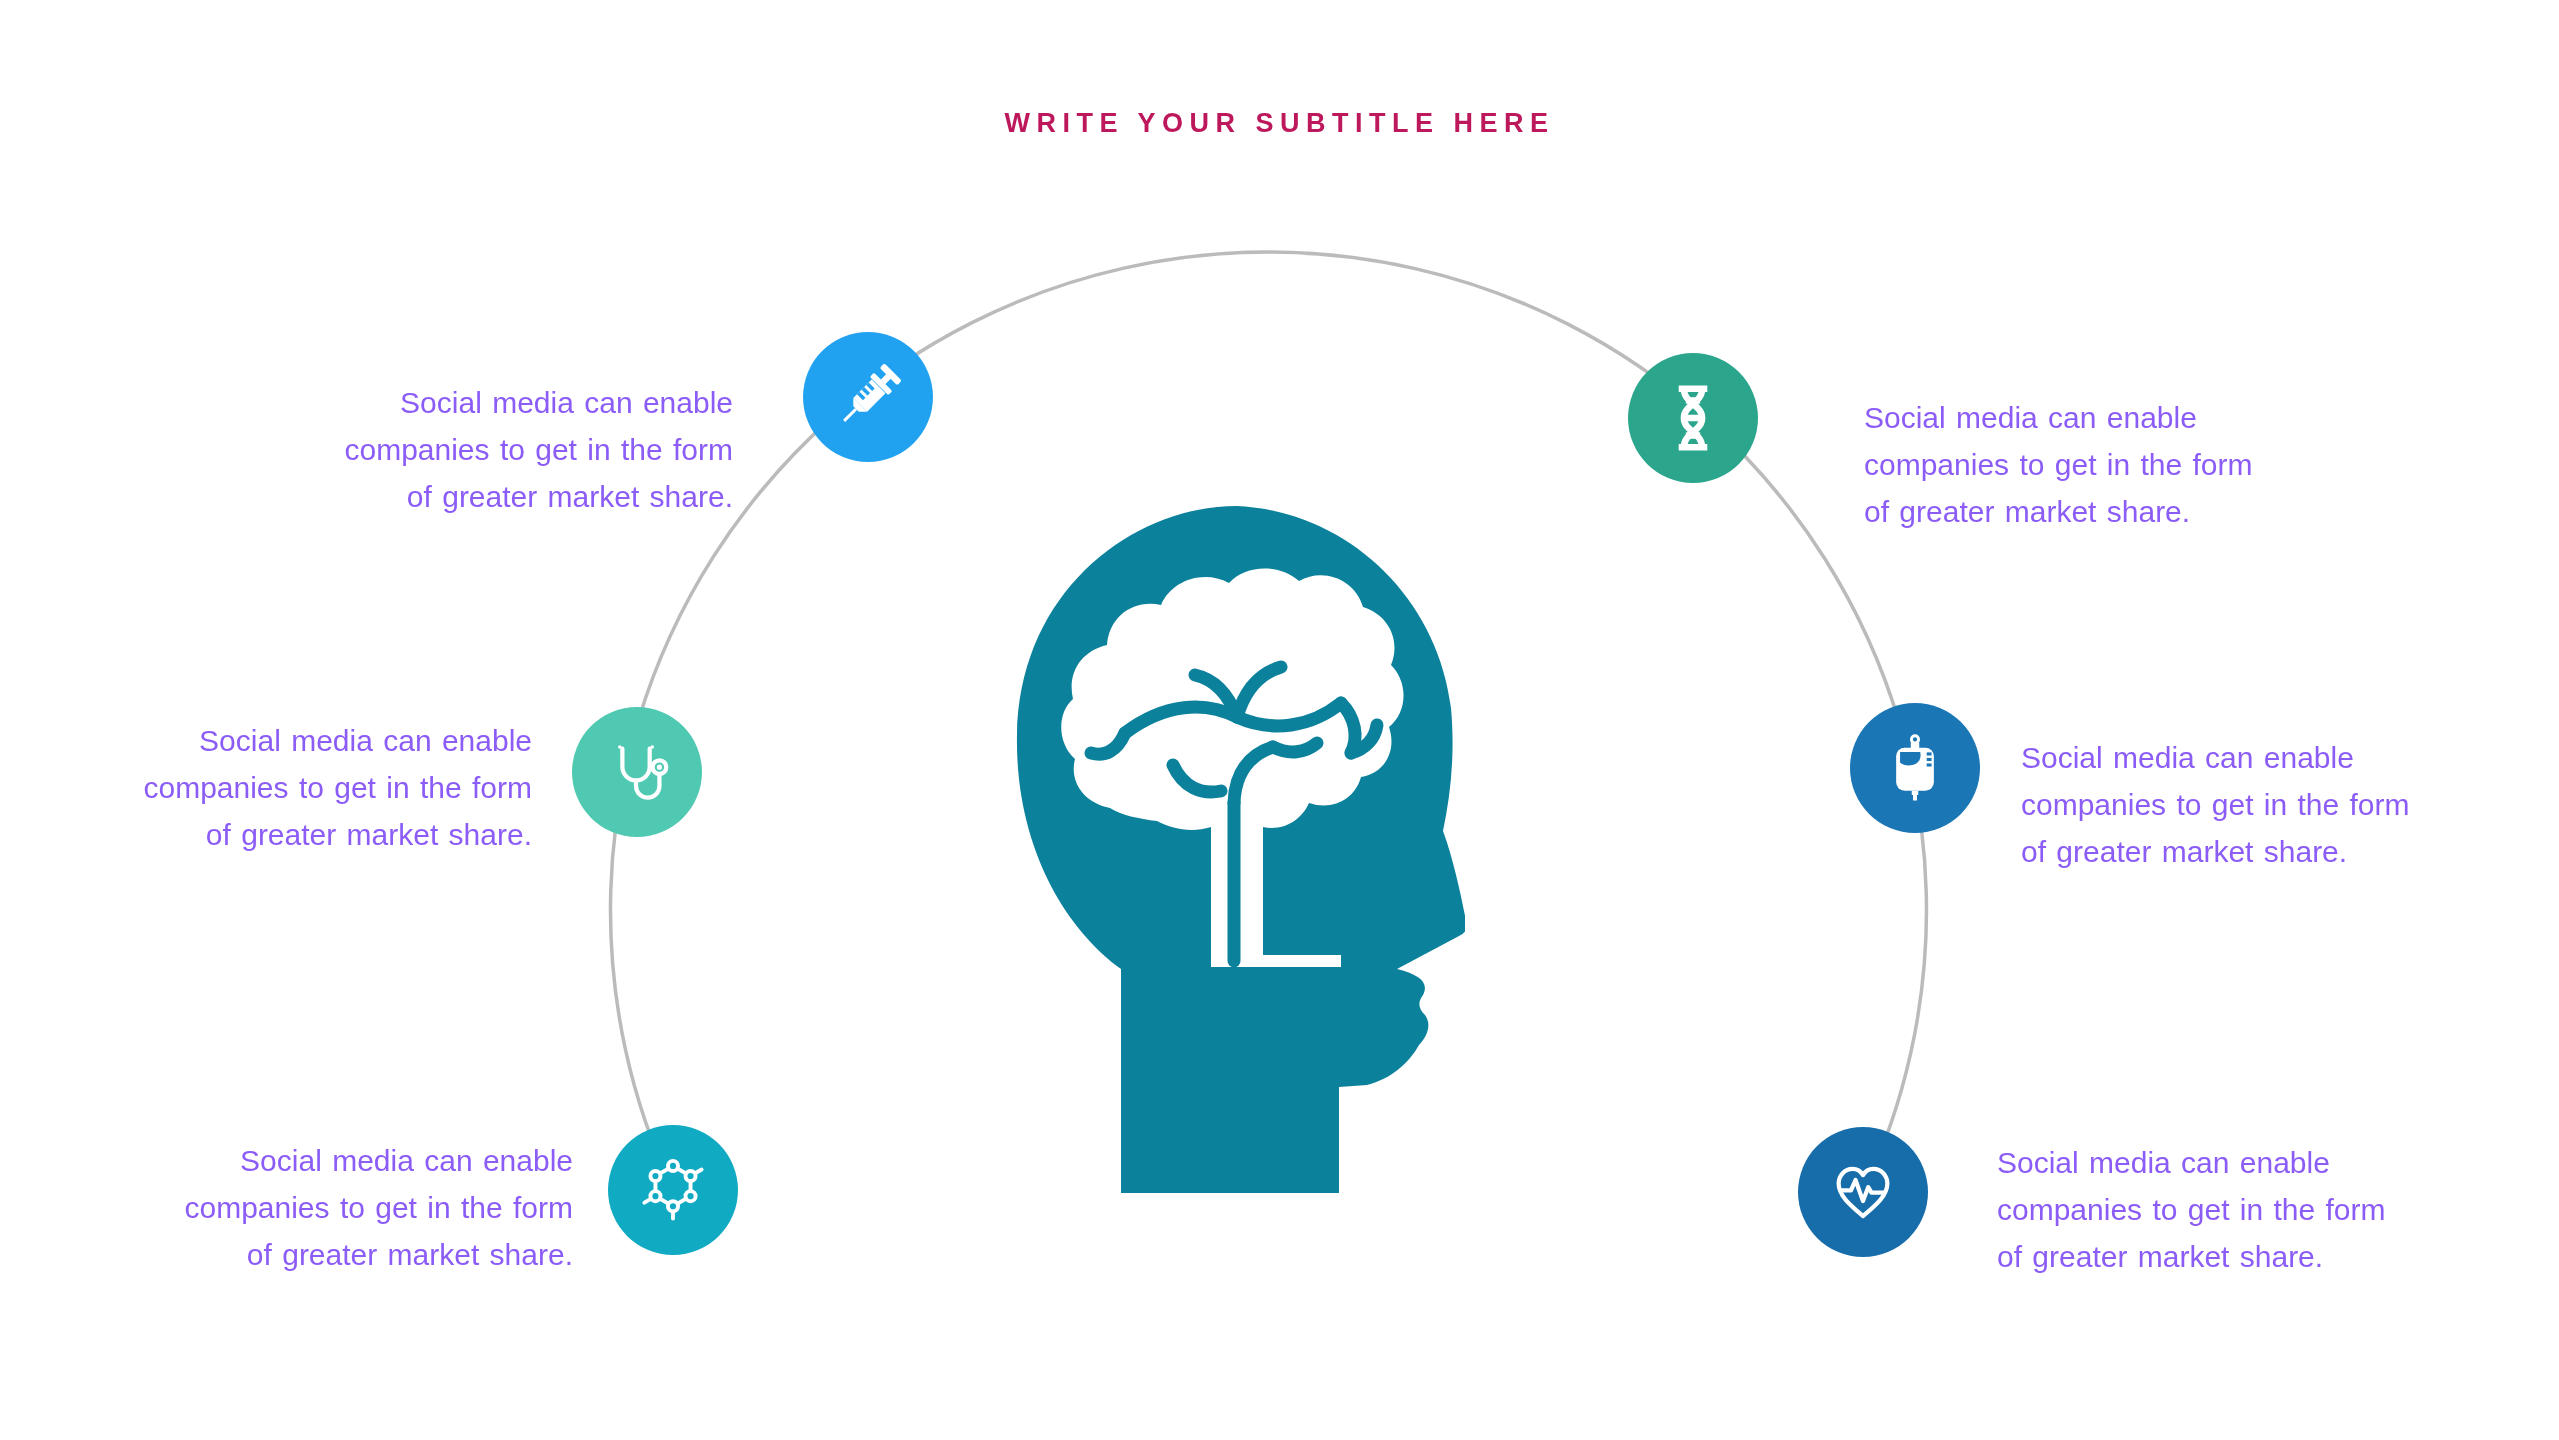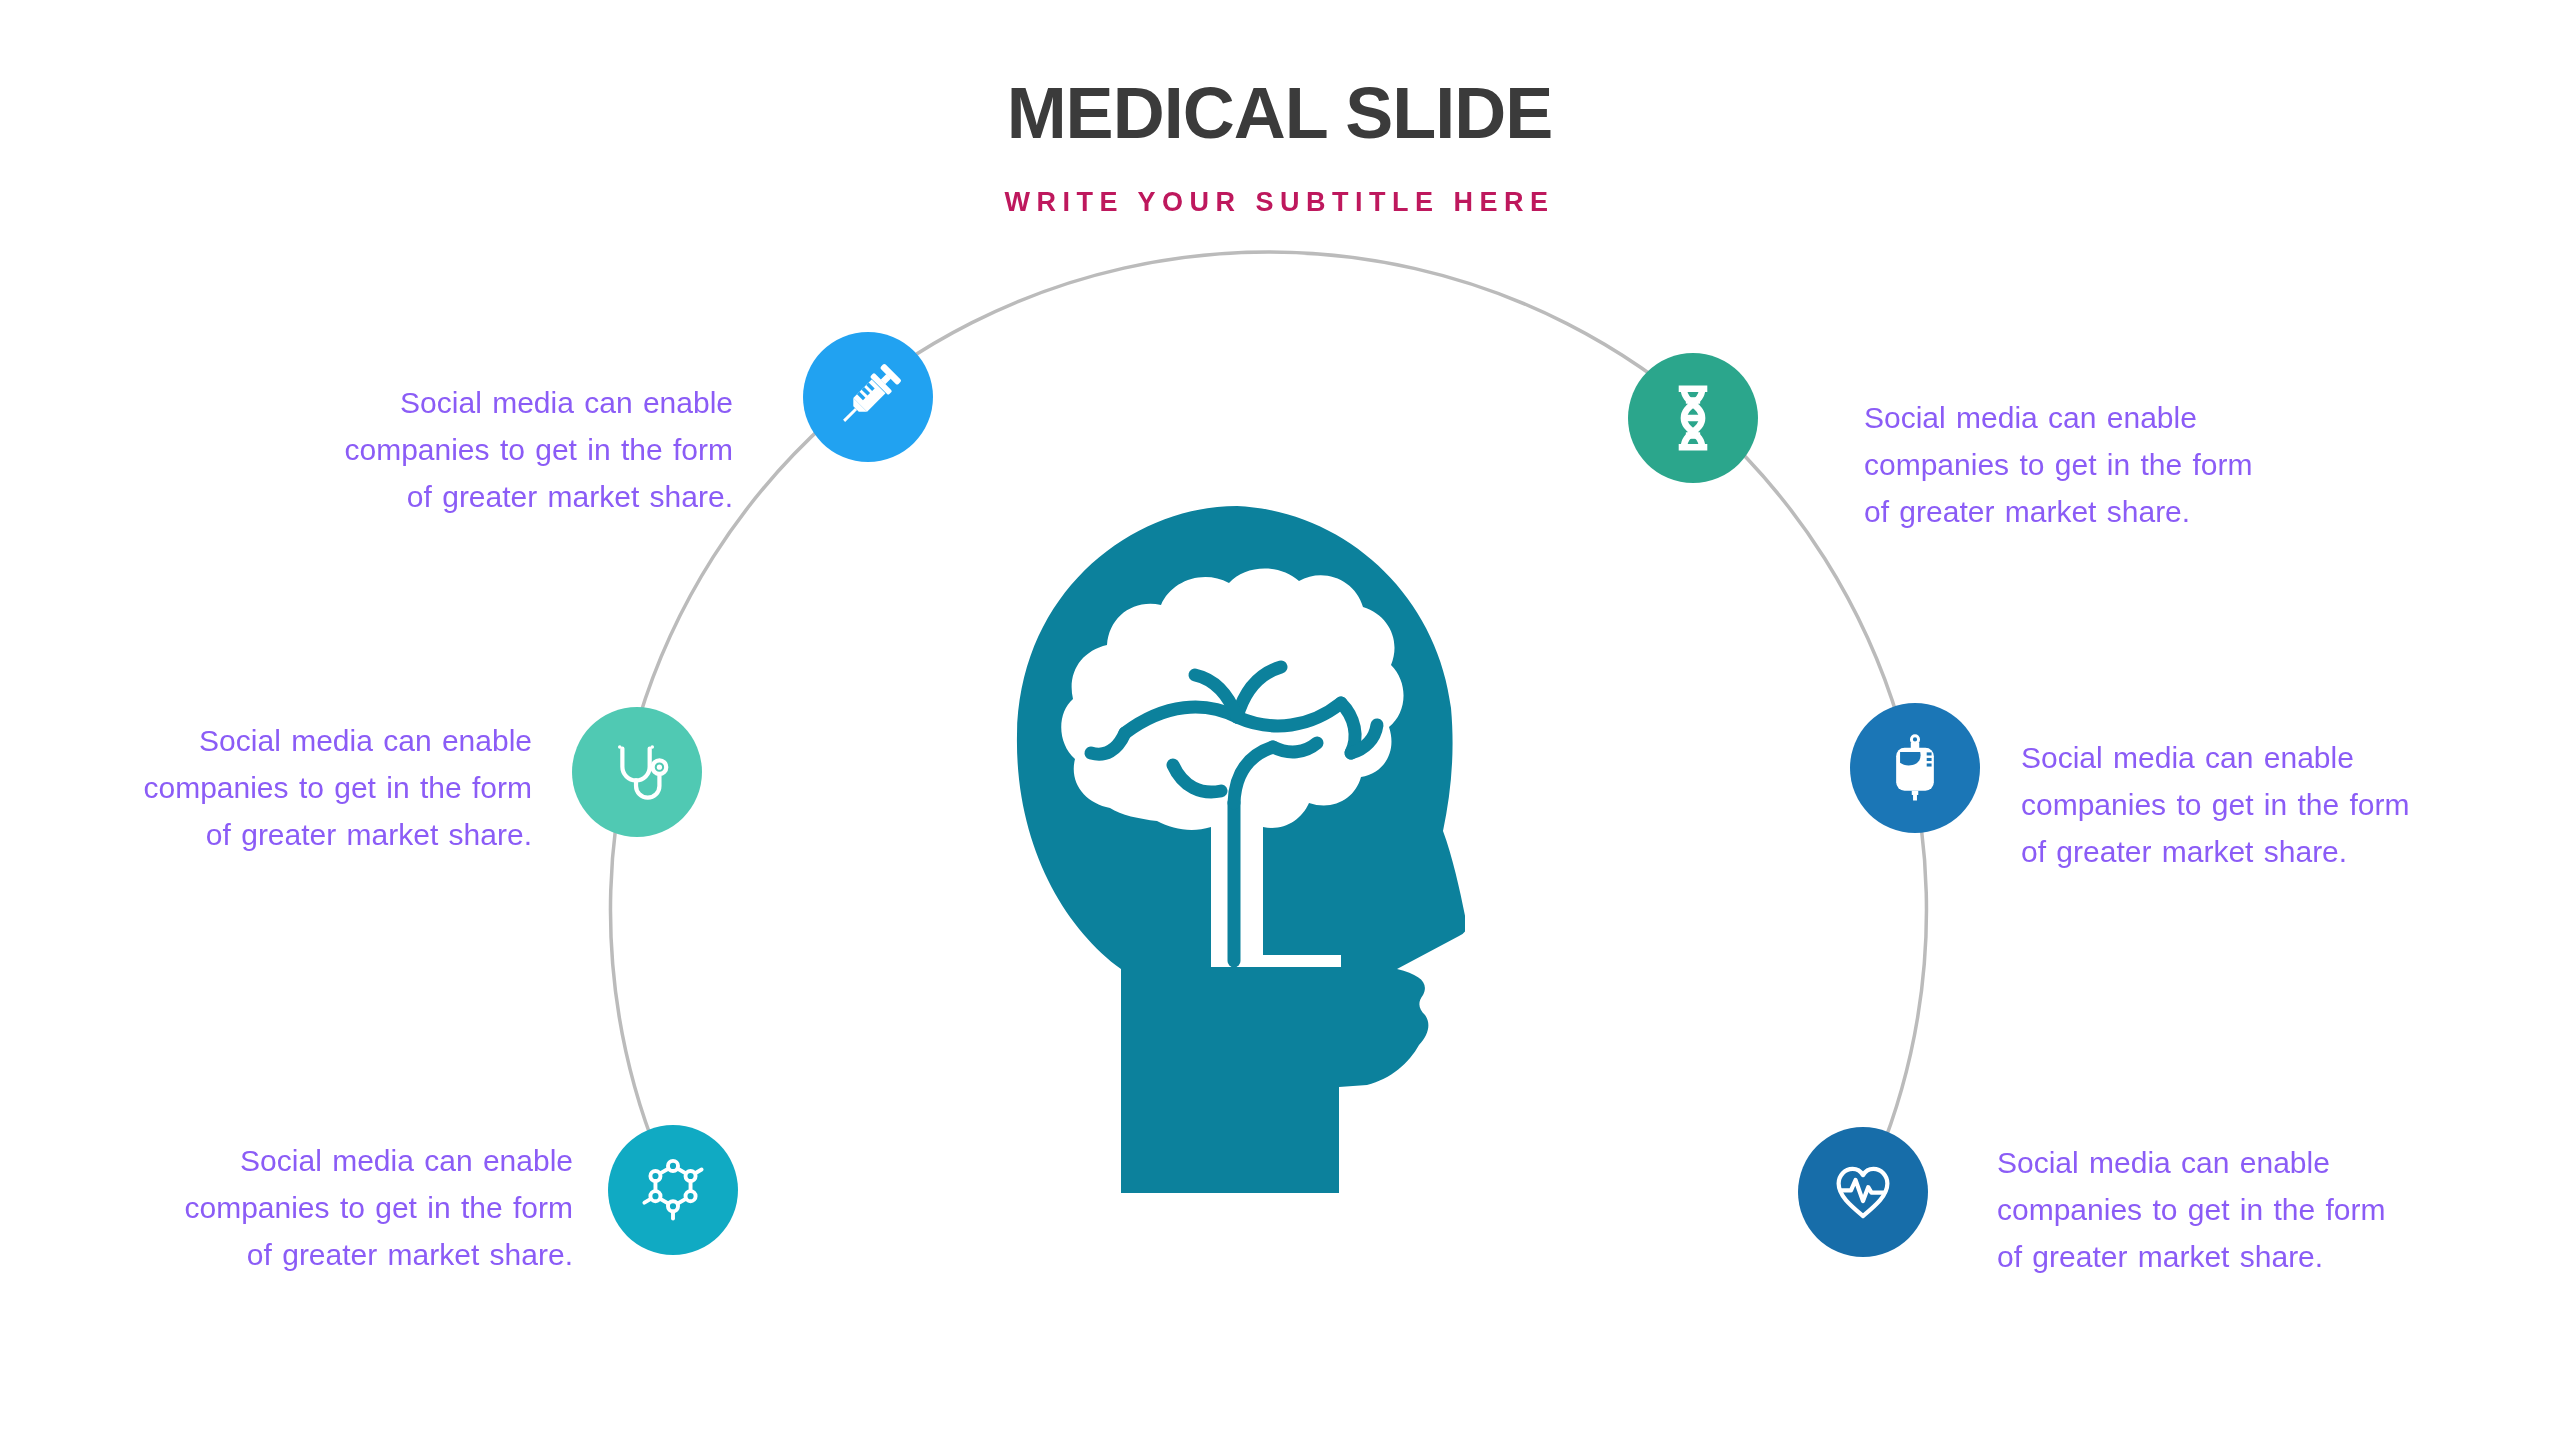--- a/index.html
+++ b/index.html
@@ -51,21 +51,20 @@
   #txt-1 { right: 2027px; top: 717px;  }
   #txt-2 { right: 1986px; top: 1137px; }
   #txt-3 { left: 1864px;  top: 394px;  }
   #txt-4 { left: 2021px;  top: 734px;  }
   #txt-5 { left: 1997px;  top: 1139px; }
 </style>
 </head>
 <body>
 
 <div class="header">
-  <div class="title">MEDICAL SLIDE</div>
   <div class="subtitle">WRITE YOUR SUBTITLE HERE</div>
 </div>
 
 <svg class="arc-svg" width="2559" height="1440">
   <path d="M673,1190 A658,658 0 1 1 1863,1192" fill="none" stroke-width="3.5" stroke="#bbbbbb"></path>
 </svg>
 
 <svg class="head-svg" width="460" height="690" viewBox="0 0 460 690">
   <path d="M232,3 C340,8 432,92 446,205 C450,250 446,290 438,328
            C448,355 456,392 461,418 Q464,429 454,433 L392,466

